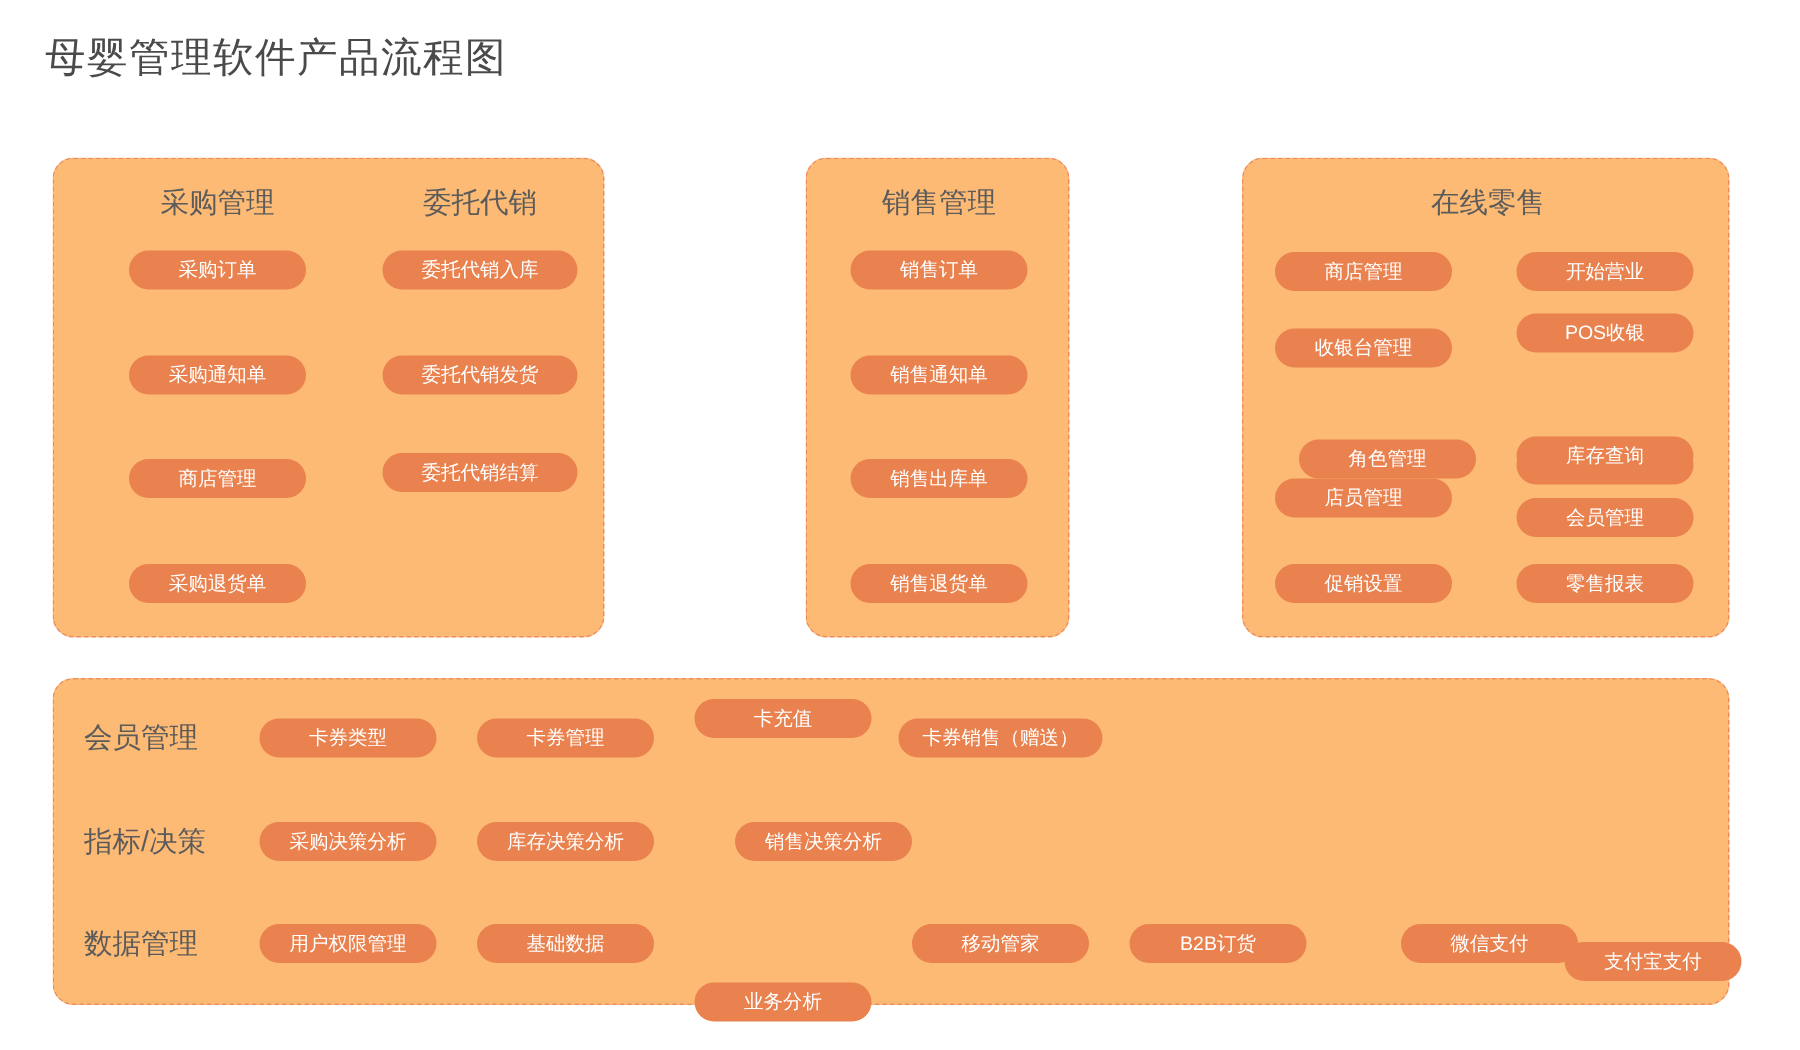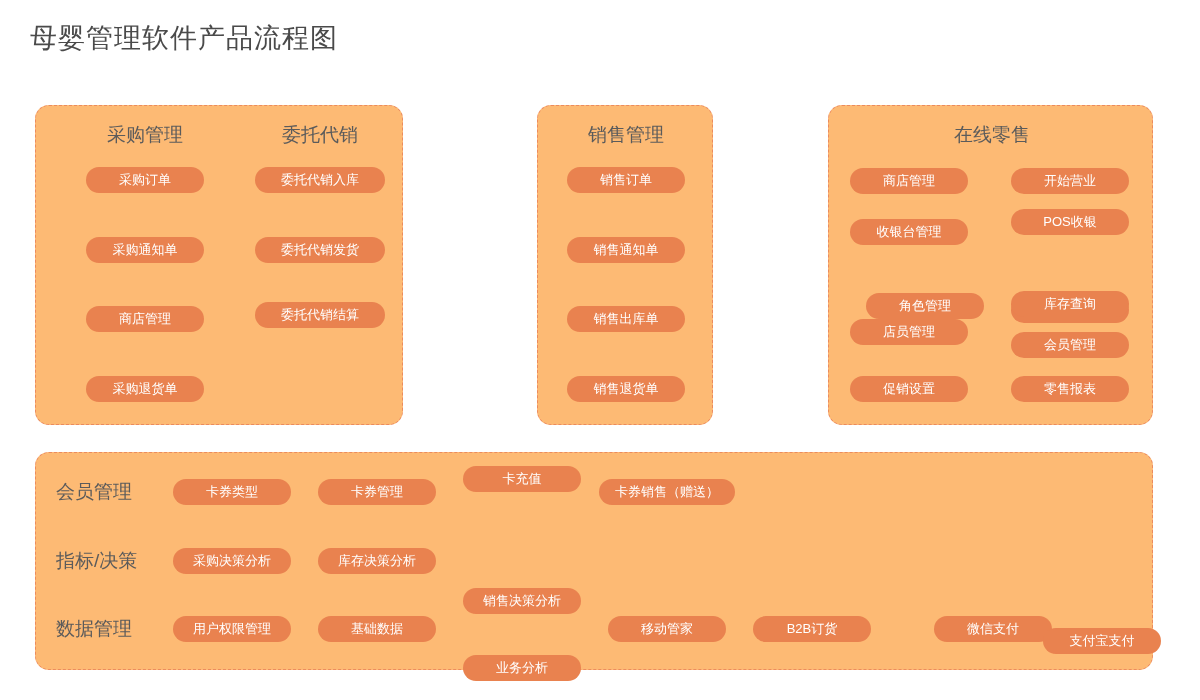--- a/index.html
+++ b/index.html
@@ -115,21 +115,21 @@
 
   <div class="row-label" style="left:20px; top:39px;">会员管理</div>
   <div class="pill row-pill" style="left:196px; top:39px; width:118px;">卡券类型</div>
   <div class="pill row-pill" style="left:341px; top:39px; width:118px;">卡券管理</div>
   <div class="pill row-pill" style="left:486px; top:26px; width:118px;">卡充值</div>
   <div class="pill row-pill" style="left:631px; top:39px; width:136px;">卡券销售（赠送）</div>
 
   <div class="row-label" style="left:20px; top:108px;">指标/决策</div>
   <div class="pill row-pill" style="left:196px; top:108px; width:118px;">采购决策分析</div>
   <div class="pill row-pill" style="left:341px; top:108px; width:118px;">库存决策分析</div>
-  <div class="pill row-pill" style="left:486px; top:108px; width:118px;margin-top:40px;">销售决策分析</div>
+  <div class="pill row-pill" style="left:513px; top:108px; width:118px;">销售决策分析</div>
 
   <div class="row-label" style="left:20px; top:176px;">数据管理</div>
   <div class="pill row-pill" style="left:196px; top:176px; width:118px;">用户权限管理</div>
   <div class="pill row-pill" style="left:341px; top:176px; width:118px;">基础数据</div>
   <div class="pill row-pill" style="left:486px; top:176px; width:118px;margin-top:39px;">业务分析</div>
   <div class="pill row-pill" style="left:631px; top:176px; width:118px;">移动管家</div>
   <div class="pill row-pill" style="left:776px; top:176px; width:118px;">B2B订货</div>
   <div class="pill row-pill" style="left:957px; top:176px; width:118px;">微信支付</div>
   <div class="pill row-pill" style="left:1066px; top:188px; width:118px;">支付宝支付</div>
 </div>

